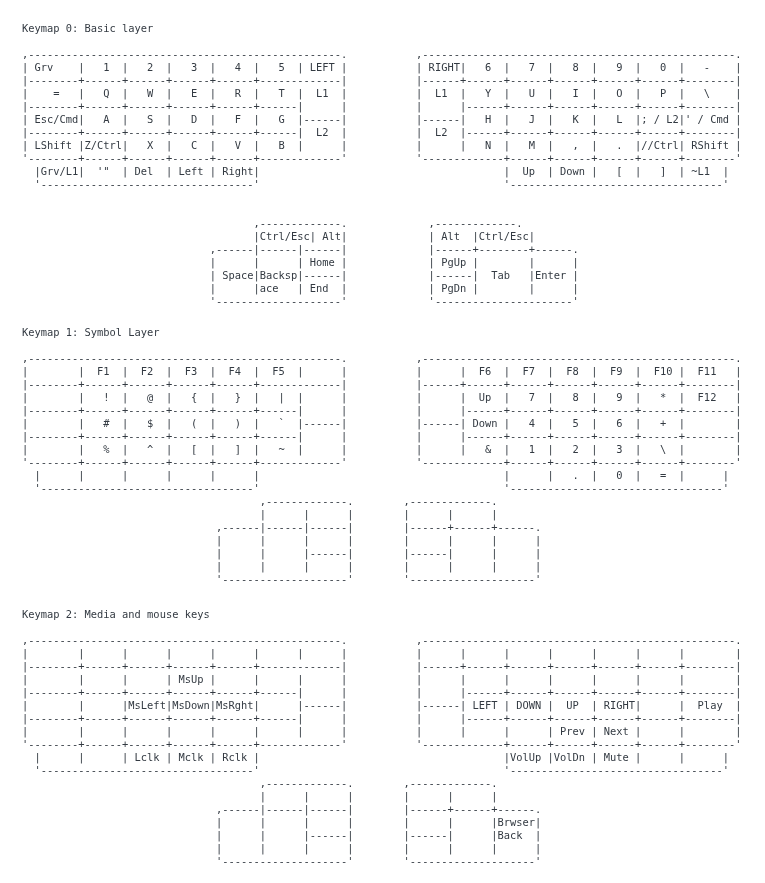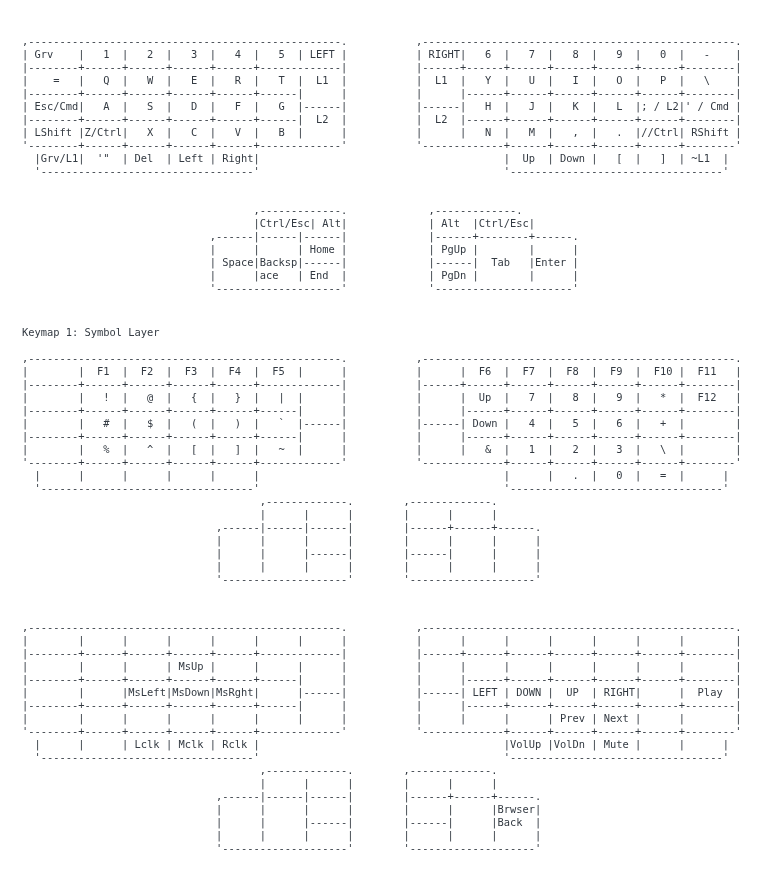--- a/index.html
+++ b/index.html
@@ -29,20 +29,21 @@
     white-space: pre;
   }
   pre.art {
     margin-top: 13px;
   }
 </style>
 </head>
 <body>
 
 <div class="keymap-section" style="top:22px">
+  <pre class="title">Keymap 0: Basic layer</pre>
   <pre class="art">,--------------------------------------------------.           ,--------------------------------------------------.
 | Grv    |   1  |   2  |   3  |   4  |   5  | LEFT |           | RIGHT|   6  |   7  |   8  |   9  |   0  |   -    |
 |--------+------+------+------+------+-------------|           |------+------+------+------+------+------+--------|
 |    =   |   Q  |   W  |   E  |   R  |   T  |  L1  |           |  L1  |   Y  |   U  |   I  |   O  |   P  |   \    |
 |--------+------+------+------+------+------|      |           |      |------+------+------+------+------+--------|
 | Esc/Cmd|   A  |   S  |   D  |   F  |   G  |------|           |------|   H  |   J  |   K  |   L  |; / L2|' / Cmd |
 |--------+------+------+------+------+------|  L2  |           |  L2  |------+------+------+------+------+--------|
 | LShift |Z/Ctrl|   X  |   C  |   V  |   B  |      |           |      |   N  |   M  |   ,  |   .  |//Ctrl| RShift |
 '--------+------+------+------+------+-------------'           '-------------+------+------+------+------+--------'
   |Grv/L1|  '"  | Del  | Left | Right|                                       |  Up  | Down |   [  |   ]  | ~L1  |
@@ -74,20 +75,21 @@
                                       ,-------------.        ,-------------.
                                       |      |      |        |      |      |
                                ,------|------|------|        |------+------+------.
                                |      |      |      |        |      |      |      |
                                |      |      |------|        |------|      |      |
                                |      |      |      |        |      |      |      |
                                '--------------------'        '--------------------'</pre>
 </div>
 
 <div class="keymap-section" style="top:608px">
+  <pre class="title">Keymap 2: Media and mouse keys</pre>
   <pre class="art">,--------------------------------------------------.           ,--------------------------------------------------.
 |        |      |      |      |      |      |      |           |      |      |      |      |      |      |        |
 |--------+------+------+------+------+-------------|           |------+------+------+------+------+------+--------|
 |        |      |      | MsUp |      |      |      |           |      |      |      |      |      |      |        |
 |--------+------+------+------+------+------|      |           |      |------+------+------+------+------+--------|
 |        |      |MsLeft|MsDown|MsRght|      |------|           |------| LEFT | DOWN |  UP  | RIGHT|      |  Play  |
 |--------+------+------+------+------+------|      |           |      |------+------+------+------+------+--------|
 |        |      |      |      |      |      |      |           |      |      |      | Prev | Next |      |        |
 '--------+------+------+------+------+-------------'           '-------------+------+------+------+------+--------'
   |      |      | Lclk | Mclk | Rclk |                                       |VolUp |VolDn | Mute |      |      |

